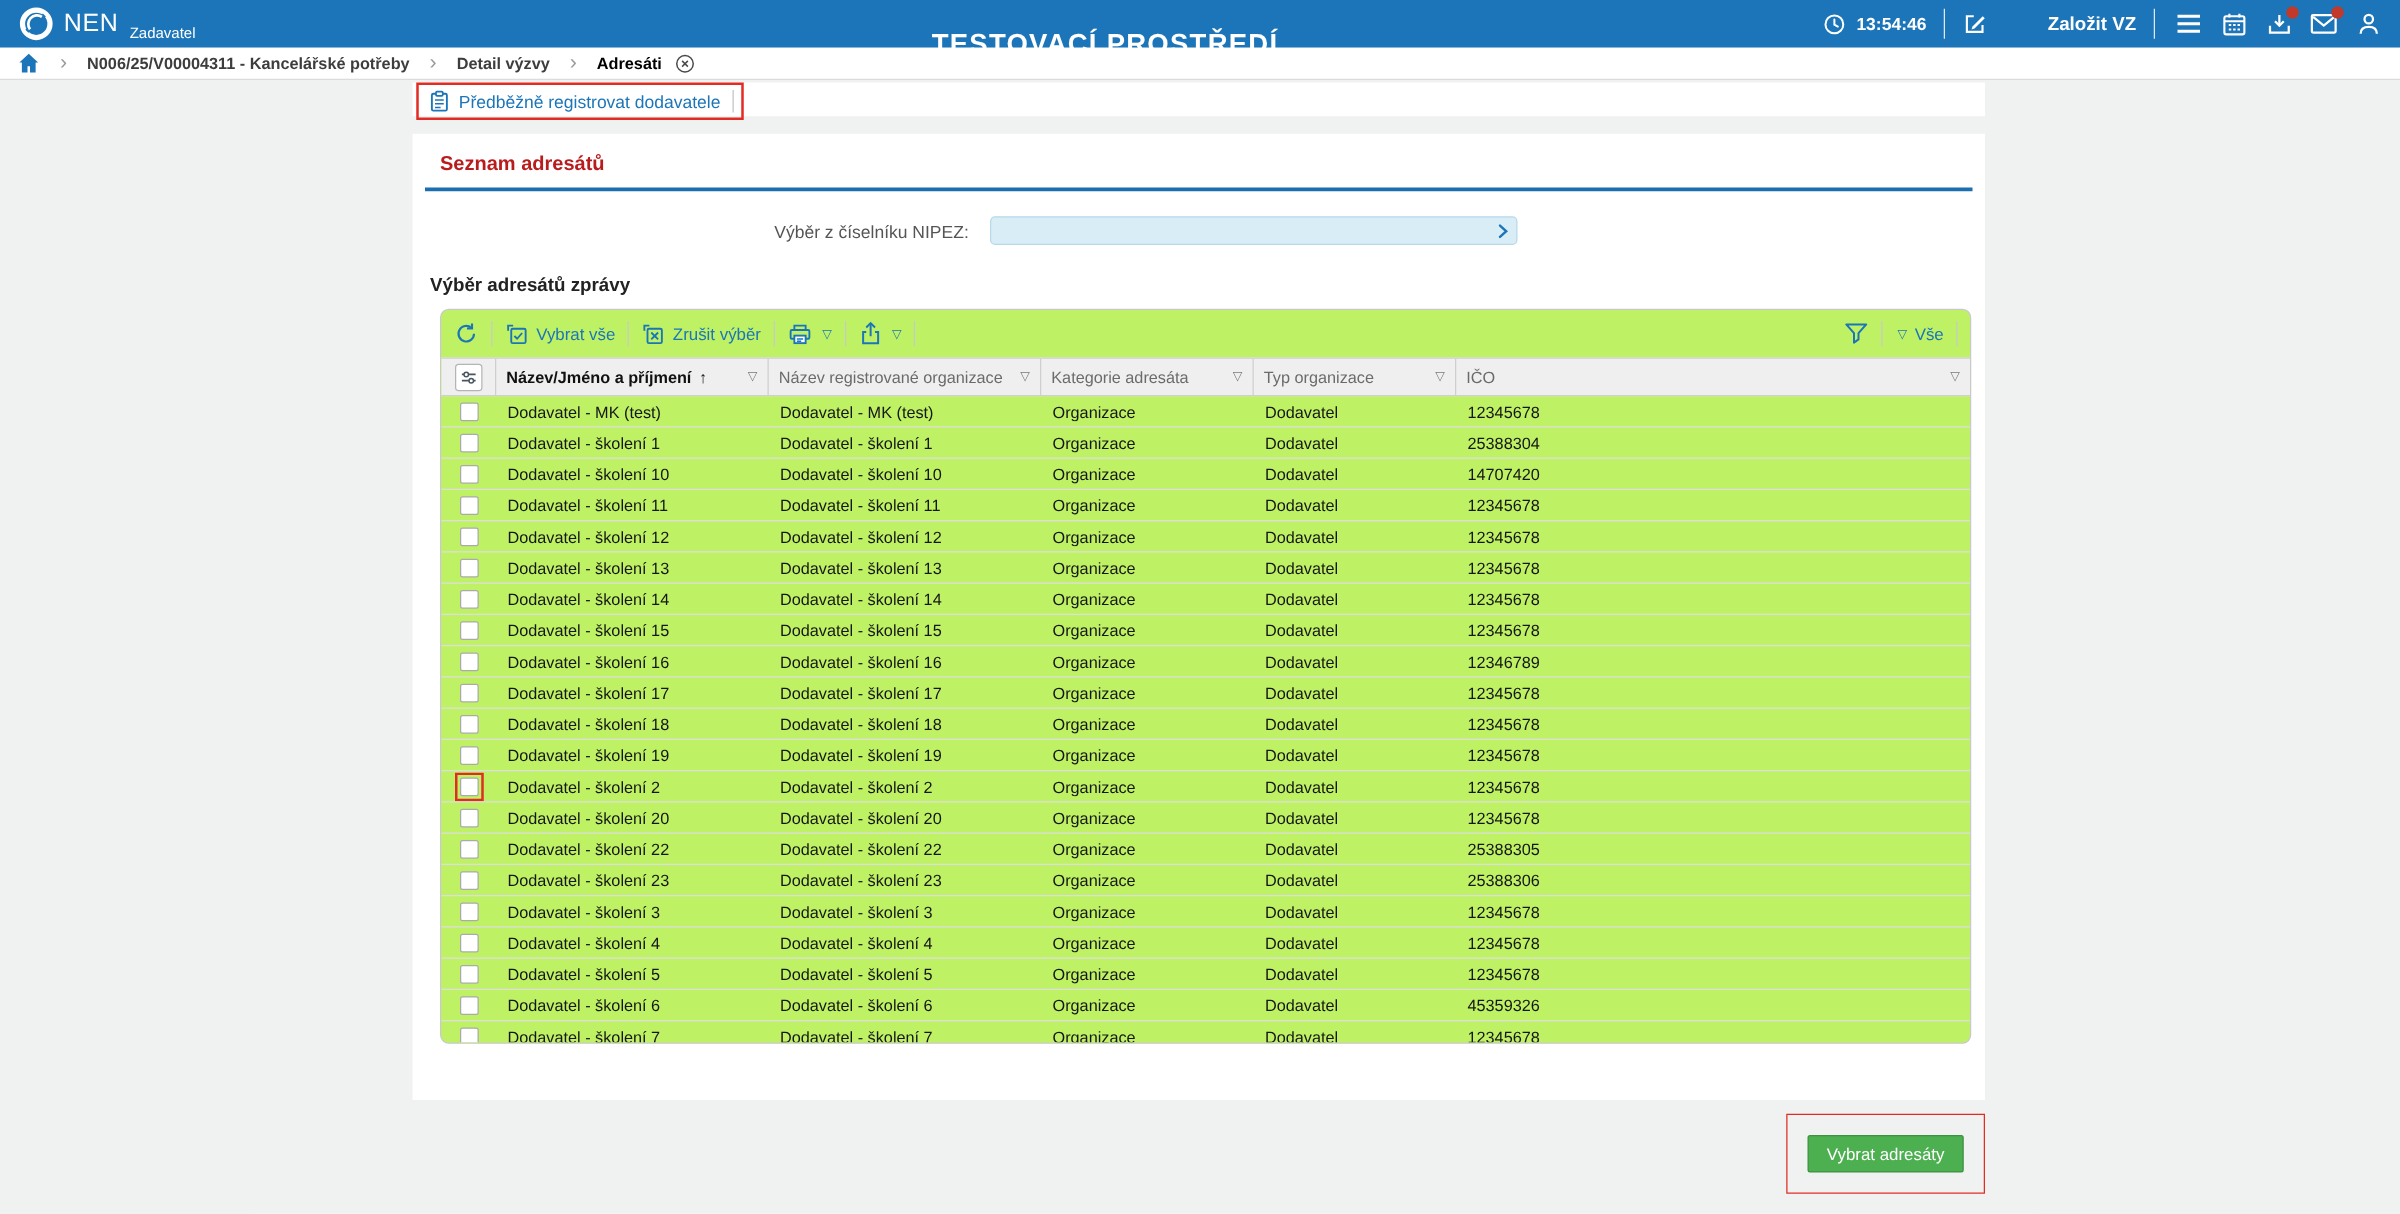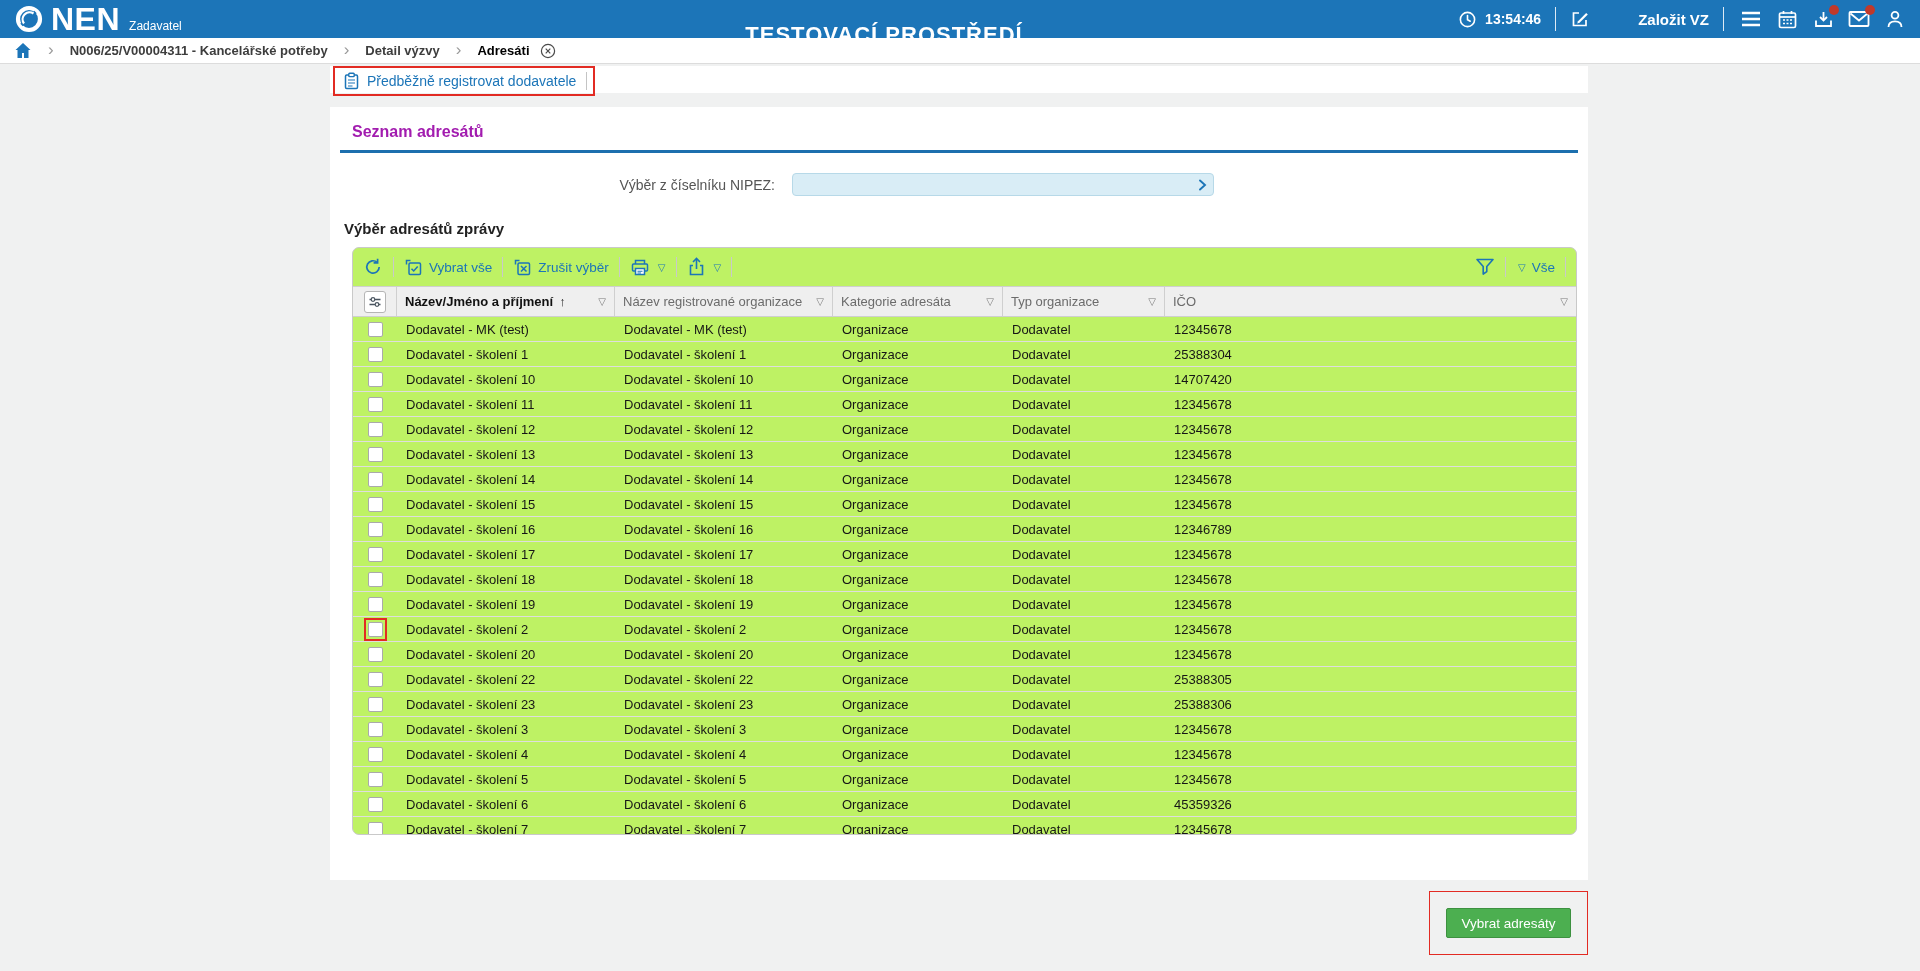--- a/index.html
+++ b/index.html
@@ -9,21 +9,21 @@
     background:#f0f1f1; color:#1a1a1a; position:relative;
   }
   svg { display:block; }
 
   
   .topbar{
     height:38px; background:#1c75b8; color:#fff;
     display:flex; align-items:center; position:relative; padding:0 14px;
   }
   .brand{ display:flex; align-items:center; gap:7px; }
-  .brand-name{ font-size:32px; font-weight:bold; letter-spacing:.5px; line-height:1; }
+  .brand-name{ font-size:20px; font-weight:normal; letter-spacing:.5px; line-height:1; }
   .brand-sub{ font-size:12px; margin-top:14px; margin-left:2px; }
   .env-title{
     position:absolute; left:884px; transform:translateX(-50%);
     font-size:22px; font-weight:bold; letter-spacing:1px; white-space:nowrap;margin-top:32px;
   }
   .topbar-right{ position:absolute; right:12px; top:0; height:38px; display:flex; align-items:center; gap:14px; }
   .tb-group{ display:flex; align-items:center; gap:8px;text-align:right; }
   .tb-time{ font-size:14px; font-weight:bold; }
   .tb-divider{ width:1px; height:24px; background:rgba(255,255,255,.85); }
   .tb-btn{ display:flex; align-items:center; gap:8px; background:none; border:none; color:#fff; cursor:pointer; }
@@ -53,21 +53,21 @@
   .link-btn{
     display:flex; align-items:center; gap:7px; background:none; border:none;
     color:#1c75b8; font-size:14px; font-family:inherit; cursor:pointer; white-space:nowrap;
   }
   .v-divider{ width:1px; height:18px; background:#c4c4c4; margin-left:10px; }
 
   
   .card{ margin-top:14px; background:#fff; height:773px; }
   .section-head{
     margin:0 10px; padding:16px 12px 9px;
-    font-size:16px; font-weight:bold; color:#a21caf;
+    font-size:16px; font-weight:bold; color:#b91c1c;
     border-bottom:3px solid #1c6fae;
   }
   .nipez-row{ display:flex; align-items:center; margin-top:20px; }
   .nipez-label{ width:445px; text-align:right; font-size:14px; color:#555; }
   .nipez-input{
     margin-left:17px; width:422px; height:23px; background:#d9edf6;
     border:1px solid #b7d9e8; border-radius:4px; position:relative; cursor:pointer;
   }
   .nipez-value{ font-size:13px; line-height:21px; padding:0 24px 0 8px; color:#333; overflow:hidden; }
   .nipez-chevron{ position:absolute; right:6px; top:5px; }

